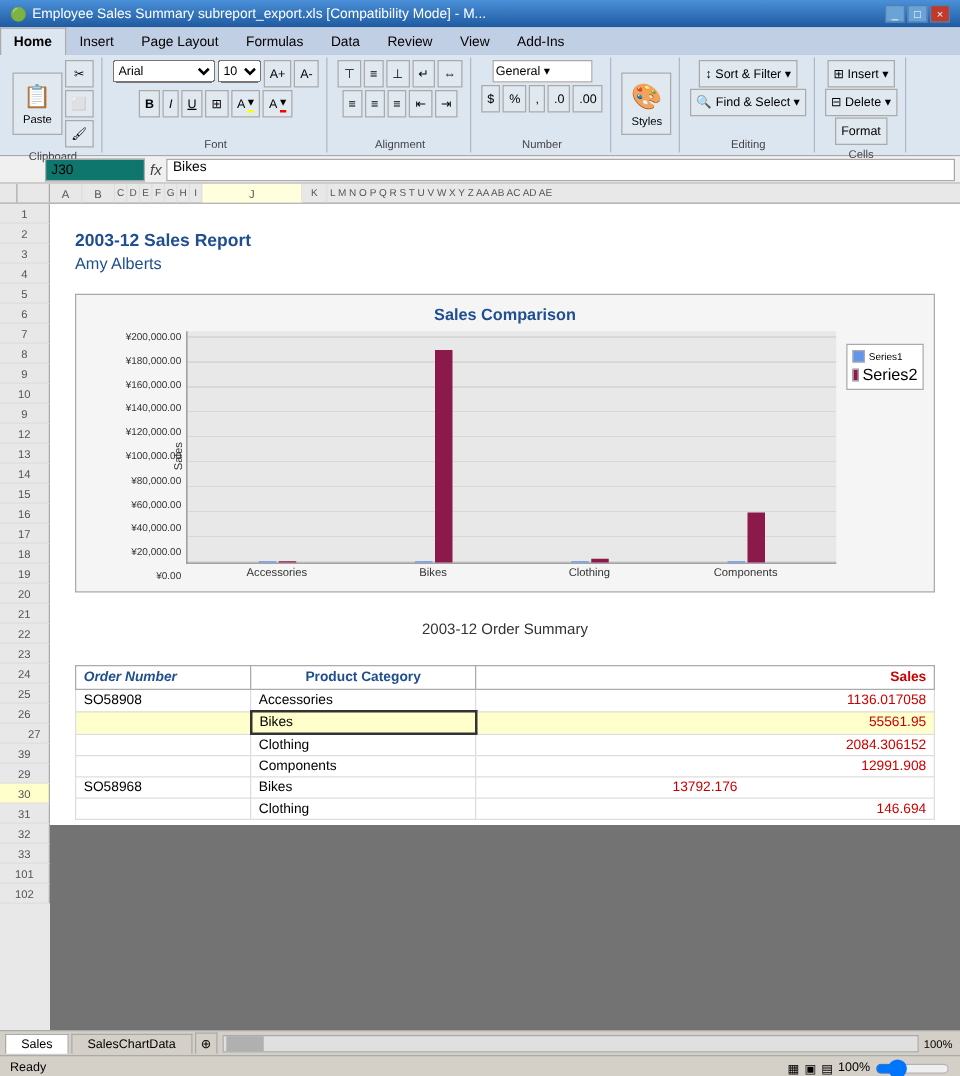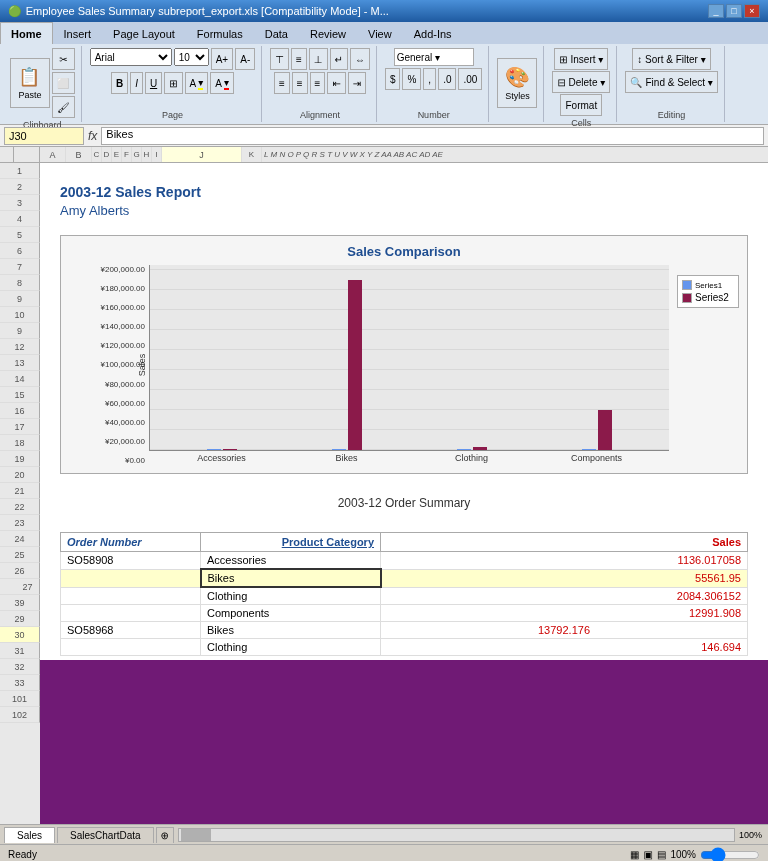--- a/index.html
+++ b/index.html
@@ -52,21 +52,21 @@
     .status-bar { height: 20px; background: #d4d0c8; border-top: 1px solid #aaa; display: flex; align-items: center; justify-content: space-between; padding: 0 8px; font-size: 10px; }
 
     
     .toolbar-btn { height: 22px; padding: 0 4px; background: #e0e8f0; border: 1px solid #aaa; cursor: pointer; font-size: 10px; display: flex; align-items: center; justify-content: center; gap: 2px; }
     .big-btn { width: 40px; height: 50px; background: #e0e8f0; border: 1px solid #aaa; cursor: pointer; font-size: 9px; display: flex; flex-direction: column; align-items: center; justify-content: center; gap: 2px; }
     .big-btn-icon { font-size: 18px; }
 
     
     .num-format-box { width: 80px; height: 18px; border: 1px solid #aaa; background: white; font-size: 10px; padding: 0 2px; display: flex; align-items: center; }
 
-    .cell-ref-active { background: #fef9c3; }
+    .cell-ref-active { background: #0f766e; margin-left: 32px; }
   </style>
 </head>
 <body>
 
 <div class="title-bar">
   <div class="title-bar-left">
     <span>🟢</span>
     <span>Employee Sales Summary subreport_export.xls [Compatibility Mode] - M...</span>
   </div>
   <div class="title-bar-controls">
@@ -121,21 +121,21 @@
         </div>
         <div style="display:flex;gap:2px;">
           <div class="toolbar-btn" style="font-weight:bold;">B</div>
           <div class="toolbar-btn" style="font-style:italic;">I</div>
           <div class="toolbar-btn" style="text-decoration:underline;">U</div>
           <div class="toolbar-btn">⊞</div>
           <div class="toolbar-btn">A<span style="border-bottom:2px solid yellow">▾</span></div>
           <div class="toolbar-btn">A<span style="border-bottom:2px solid red">▾</span></div>
         </div>
       </div>
-      <div class="ribbon-group-label">Page</div>
+      <div class="ribbon-group-label">Font</div>
     </div>
 
     <div class="ribbon-group" style="min-width:100px;">
       <div class="ribbon-group-content" style="flex-direction:column;gap:2px;">
         <div style="display:flex;gap:2px;">
           <div class="toolbar-btn">⊤</div>
           <div class="toolbar-btn">≡</div>
           <div class="toolbar-btn">⊥</div>
           <div class="toolbar-btn">↵</div>
           <div class="toolbar-btn">⇔</div>
@@ -170,33 +170,33 @@
         <div class="big-btn">
           <div style="font-size:20px;">🎨</div>
           <span>Styles</span>
         </div>
       </div>
       <div class="ribbon-group-label"></div>
     </div>
 
     <div class="ribbon-group">
       <div class="ribbon-group-content" style="flex-direction:column;gap:1px;">
+        <div class="toolbar-btn">↕ Sort &amp; Filter ▾</div>
+        <div class="toolbar-btn">🔍 Find &amp; Select ▾</div>
+      </div>
+      <div class="ribbon-group-label">Editing</div>
+    </div>
+
+    <div class="ribbon-group">
+      <div class="ribbon-group-content" style="flex-direction:column;gap:1px;">
         <div class="toolbar-btn">⊞ Insert ▾</div>
         <div class="toolbar-btn">⊟ Delete ▾</div>
         <div class="toolbar-btn">Format</div>
       </div>
       <div class="ribbon-group-label">Cells</div>
-    </div>
-
-    <div class="ribbon-group">
-      <div class="ribbon-group-content" style="flex-direction:column;gap:1px;">
-        <div class="toolbar-btn">↕ Sort &amp; Filter ▾</div>
-        <div class="toolbar-btn">🔍 Find &amp; Select ▾</div>
-      </div>
-      <div class="ribbon-group-label">Editing</div>
     </div>
   </div>
 </div>
 
 <div class="formula-bar">
   <div class="name-box cell-ref-active">J30</div>
   <span class="fx-label">fx</span>
   <div class="formula-input">Bikes</div>
 </div>
 
@@ -209,21 +209,21 @@
     <div style="width:26px;border-right:1px solid #ddd;font-size:9px;text-align:center;display:flex;align-items:center;justify-content:center;color:#555;">B</div>
     <div style="width:10px;border-right:1px solid #ddd;font-size:8px;text-align:center;display:flex;align-items:center;justify-content:center;color:#555;">C</div>
     <div style="width:10px;border-right:1px solid #ddd;font-size:8px;text-align:center;display:flex;align-items:center;justify-content:center;color:#555;">D</div>
     <div style="width:10px;border-right:1px solid #ddd;font-size:8px;text-align:center;display:flex;align-items:center;justify-content:center;color:#555;">E</div>
     <div style="width:10px;border-right:1px solid #ddd;font-size:8px;text-align:center;display:flex;align-items:center;justify-content:center;color:#555;">F</div>
     <div style="width:10px;border-right:1px solid #ddd;font-size:8px;text-align:center;display:flex;align-items:center;justify-content:center;color:#555;">G</div>
     <div style="width:10px;border-right:1px solid #ddd;font-size:8px;text-align:center;display:flex;align-items:center;justify-content:center;color:#555;">H</div>
     <div style="width:10px;border-right:1px solid #ddd;font-size:8px;text-align:center;display:flex;align-items:center;justify-content:center;color:#555;">I</div>
     <div style="width:80px;border-right:1px solid #ddd;font-size:9px;text-align:center;display:flex;align-items:center;justify-content:center;color:#555;background:#ffd;">J</div>
     <div style="width:20px;border-right:1px solid #ddd;font-size:8px;text-align:center;display:flex;align-items:center;justify-content:center;color:#555;">K</div>
-    <div style="flex:1;font-size:8px;display:flex;align-items:center;color:#555;padding-left:2px;overflow:hidden;font-style:italic;">L M N O P Q R S T U V W X Y Z AA AB AC AD AE</div>
+    <div style="flex:1;font-size:8px;display:flex;align-items:center;color:#555;padding-left:2px;overflow:hidden;">L M N O P Q R S T U V W X Y Z AA AB AC AD AE</div>
   </div>
 
   <div style="display:flex;flex:1;overflow:hidden;">
 
     <div style="width:40px;min-width:40px;overflow:hidden;background:#e8e8e8;">
       <div style="height:16px;border-bottom:1px solid #ddd;border-right:1px solid #aaa;font-size:9px;text-align:center;display:flex;align-items:center;justify-content:center;color:#555;">1</div>
       <div style="height:16px;border-bottom:1px solid #ddd;border-right:1px solid #aaa;font-size:9px;text-align:center;display:flex;align-items:center;justify-content:center;color:#555;">2</div>
       <div style="height:16px;border-bottom:1px solid #ddd;border-right:1px solid #aaa;font-size:9px;text-align:center;display:flex;align-items:center;justify-content:center;color:#555;">3</div>
       <div style="height:16px;border-bottom:1px solid #ddd;border-right:1px solid #aaa;font-size:9px;text-align:center;display:flex;align-items:center;justify-content:center;color:#555;">4</div>
       <div style="height:16px;border-bottom:1px solid #ddd;border-right:1px solid #aaa;font-size:9px;text-align:center;display:flex;align-items:center;justify-content:center;color:#555;">5</div>
@@ -252,21 +252,21 @@
       <div style="height:16px;border-bottom:1px solid #ddd;border-right:1px solid #aaa;font-size:9px;text-align:center;display:flex;align-items:center;justify-content:center;color:#555;">39</div>
       <div style="height:16px;border-bottom:1px solid #ddd;border-right:1px solid #aaa;font-size:9px;text-align:center;display:flex;align-items:center;justify-content:center;color:#555;">29</div>
       <div style="height:16px;border-bottom:1px solid #ddd;border-right:1px solid #aaa;font-size:9px;text-align:center;display:flex;align-items:center;justify-content:center;color:#555;background:#ffc;">30</div>
       <div style="height:16px;border-bottom:1px solid #ddd;border-right:1px solid #aaa;font-size:9px;text-align:center;display:flex;align-items:center;justify-content:center;color:#555;">31</div>
       <div style="height:16px;border-bottom:1px solid #ddd;border-right:1px solid #aaa;font-size:9px;text-align:center;display:flex;align-items:center;justify-content:center;color:#555;">32</div>
       <div style="height:16px;border-bottom:1px solid #ddd;border-right:1px solid #aaa;font-size:9px;text-align:center;display:flex;align-items:center;justify-content:center;color:#555;">33</div>
       <div style="height:16px;border-bottom:1px solid #ddd;border-right:1px solid #aaa;font-size:9px;text-align:center;display:flex;align-items:center;justify-content:center;color:#555;">101</div>
       <div style="height:16px;border-bottom:1px solid #ddd;border-right:1px solid #aaa;font-size:9px;text-align:center;display:flex;align-items:center;justify-content:center;color:#555;">102</div>
     </div>
 
-    <div style="flex:1;overflow:hidden;background:#701a75;position:relative;">
+    <div style="flex:1;overflow:hidden;background:#737373;position:relative;">
 
       <div style="padding:4px 20px;background:white;font-size:11px;">
 
         <div style="height:16px;"></div>
 
         <div style="height:18px;display:flex;align-items:center;">
           <span style="color:#1f4e91;font-size:14px;font-weight:bold;">2003-12 Sales Report</span>
         </div>
 
         <div style="height:18px;display:flex;align-items:center;">
@@ -329,21 +329,21 @@
             </div>
 
             <div style="width:70px;padding-left:8px;display:flex;flex-direction:column;justify-content:flex-start;padding-top:10px;">
               <div style="border:1px solid #aaa;background:white;padding:4px;">
                 <div style="display:flex;align-items:center;gap:3px;margin-bottom:2px;">
                   <div style="width:10px;height:10px;background:#6495ed;border:1px solid #aaa;"></div>
                   <span style="font-size:8px;">Series1</span>
                 </div>
                 <div style="display:flex;align-items:center;gap:3px;">
                   <div style="width:10px;height:10px;background:#8b1a4a;border:1px solid #aaa;"></div>
-                  <span style="font-size:10px;">Series2</span>
+                  <span style="font-size:13px;">Series2</span>
                 </div>
               </div>
             </div>
           </div>
         </div>
 
         <div style="height:10px;"></div>
 
         <div style="height:10px;"></div>
 
@@ -352,21 +352,21 @@
         </div>
 
         <div style="height:10px;"></div>
 
         <div style="height:10px;"></div>
 
         <table class="data-table">
           <thead>
             <tr>
               <th style="text-align:left;color:#1f4e91;border:1px solid #aaa;width:140px;font-style:italic;">Order Number</th>
-              <th style="text-align:right;color:#1f4e91;border:1px solid #aaa;width:180px;text-decoration:underline;">Product Category</th>
+              <th style="text-align:center;color:#1f4e91;border:1px solid #aaa;width:180px;">Product Category</th>
               <th style="text-align:right;color:#c00;border:1px solid #aaa;">Sales</th>
             </tr>
           </thead>
           <tbody>
 
             <tr>
               <td style="border:1px solid #ddd;padding:2px 6px;">SO58908</td>
               <td style="border:1px solid #ddd;padding:2px 6px;">Accessories</td>
               <td style="border:1px solid #ddd;padding:2px 6px;text-align:right;color:#c00;">1136.017058</td>
             </tr>

